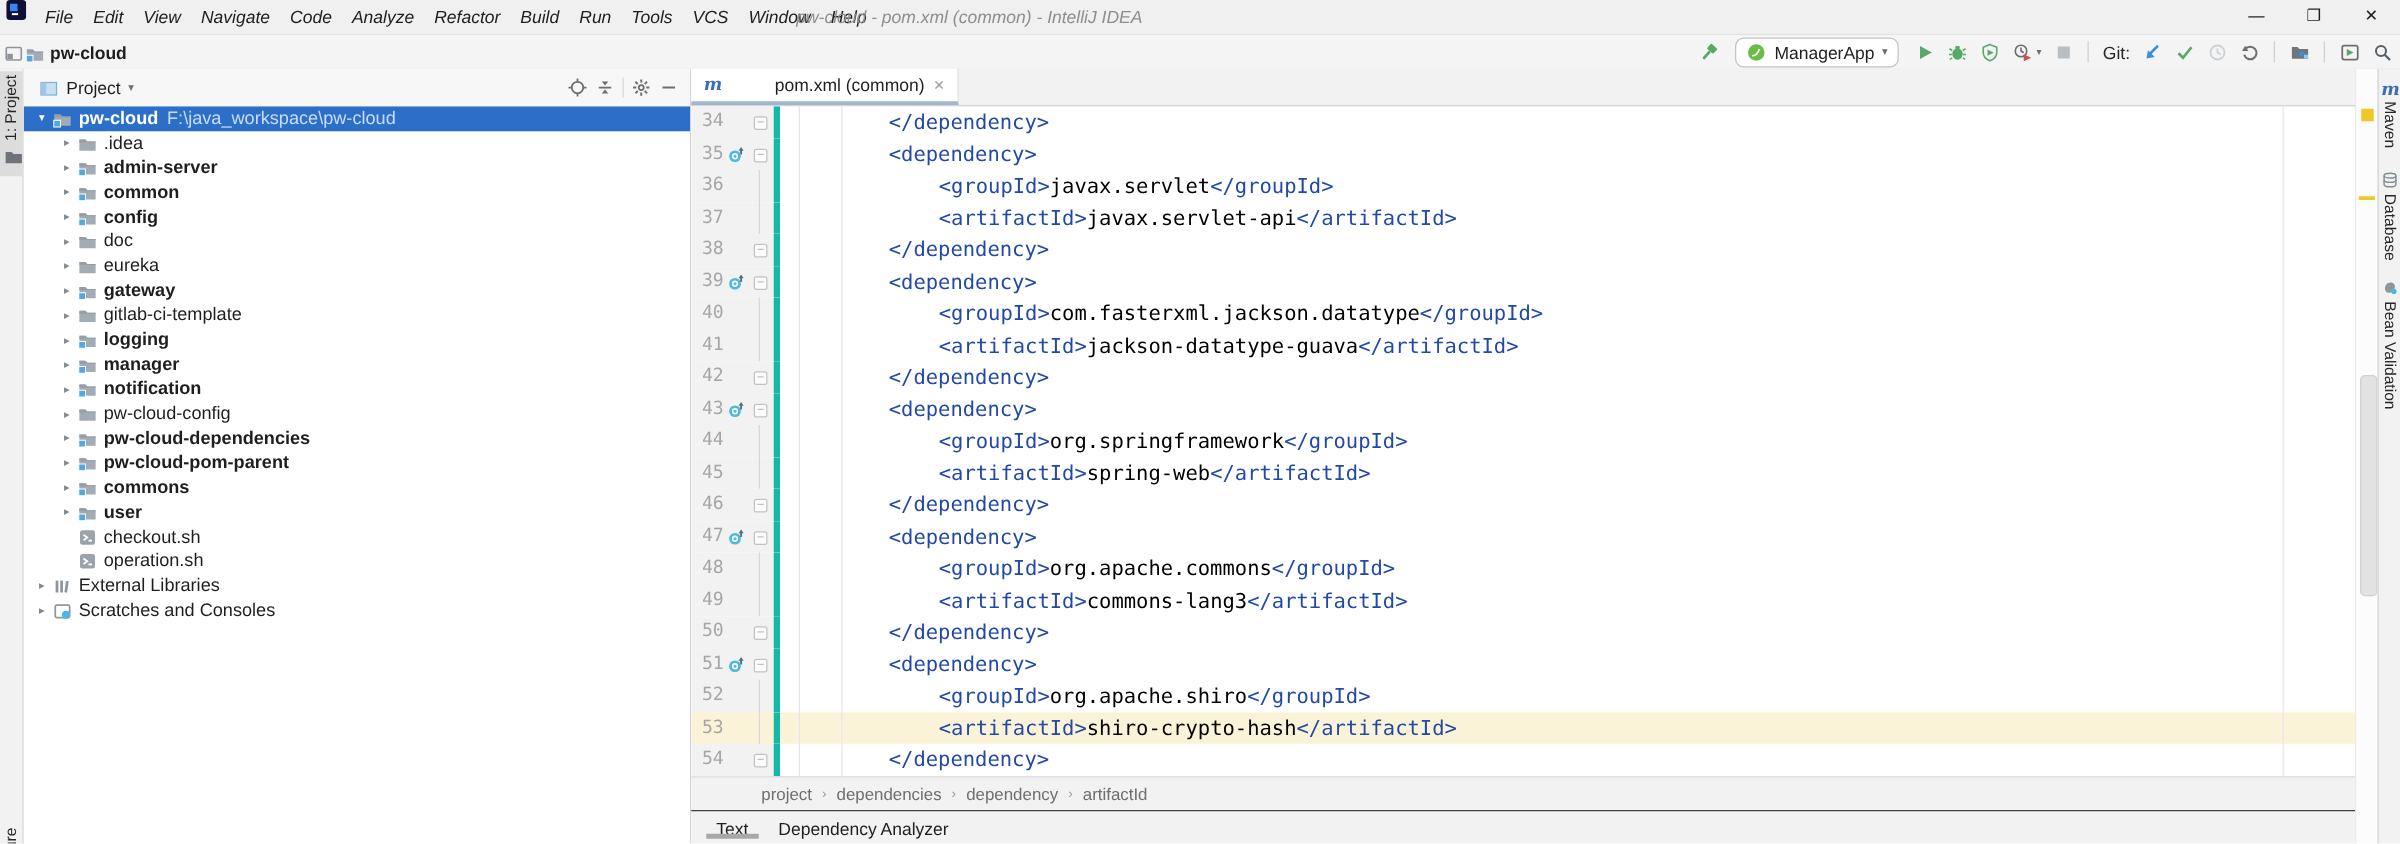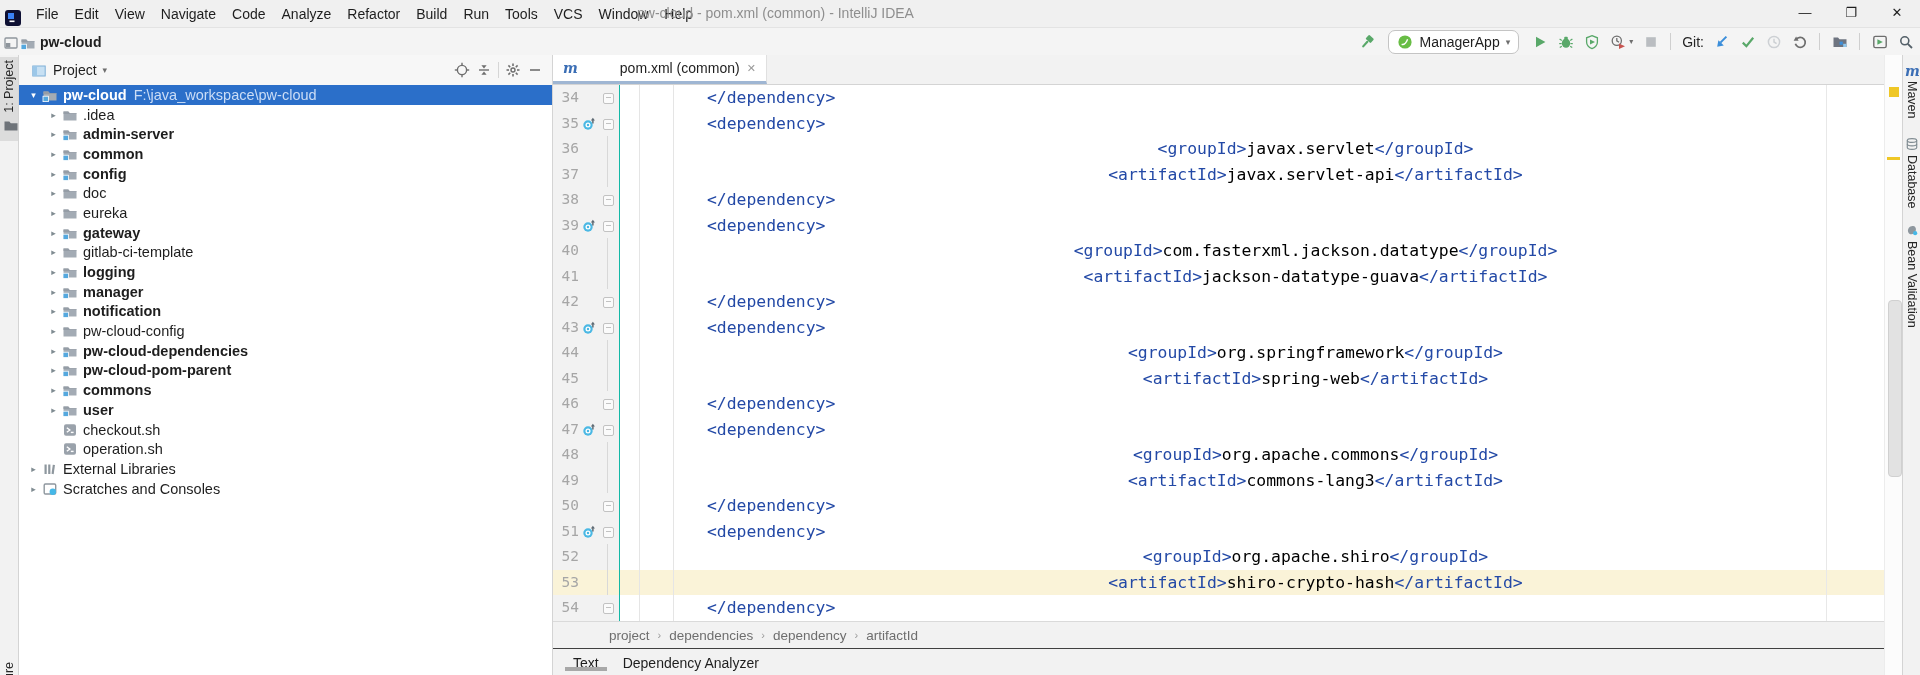--- a/index.html
+++ b/index.html
@@ -6,21 +6,21 @@
     --selection-blue:#2B6FC9; --current-line:#FAF3D8; --xml-tag:#2349A6;
     --gutter-bg:#F2F2F2; --warning-yellow:#EFC726; --run-green:#59A869;
     --module-badge:#55A8DE; --maven-blue:#3B6EB5; --titlebar-bg:#F0F0F0;
     --panel-border:#D4D4D4;
   }
   html,body{margin:0;padding:0;}
   body{font-family:"Liberation Sans","DejaVu Sans",sans-serif;background:#fff;}
   #app{position:relative;width:1920px;height:675px;overflow:hidden;background:#fff;font-size:14px;color:#262626;}
 
   
-  #titlebar{position:absolute;left:0;top:0;width:1920px;height:27px;background:var(--titlebar-bg);border-bottom:1px solid #E3E3E3;display:flex;align-items:flex-end;}
+  #titlebar{position:absolute;left:0;top:0;width:1920px;height:27px;background:var(--titlebar-bg);border-bottom:1px solid #E3E3E3;display:flex;align-items:flex-start;font-style:italic;}
   #logo{width:17px;height:17px;margin:0 6px 0 5px;flex:0 0 auto;}
   .menu-item{padding:0 8px;line-height:26px;font-size:14px;color:#1e1e1e;cursor:default;}
   #win-title{position:absolute;left:637px;top:0;line-height:26px;color:#8E8E8E;font-size:14px;}
   #win-controls{position:absolute;right:0;top:0;height:27px;display:flex;}
   .win-btn{width:46px;text-align:center;line-height:26px;font-size:13px;color:#1e1e1e;}
 
   
   #navbar{position:absolute;left:0;top:28px;width:1920px;height:27px;background:#F4F4F4;border-bottom:1px solid #D1D1D1;display:flex;align-items:center;}
   #nav-corner{margin:0 4px 0 3px;width:13px;height:13px;}
   #nav-left{display:flex;align-items:center;}
@@ -66,30 +66,30 @@
 
   
   #editor{position:absolute;left:553px;top:55px;width:1331px;height:620px;background:#fff;}
   #tabstrip{height:29px;background:#F2F2F2;border-bottom:1px solid #D4D4D4;display:flex;}
   #tab-pom{background:#fff;display:flex;align-items:center;padding:0 10px;border-right:1px solid #E0E0E0;border-bottom:3px solid #9FB6D3;}
   #tab-pom .tab-label{margin:0 7px 0 6px;font-size:14px;color:#1e1e1e;padding-left:36px;}
   #tab-pom .tab-close{color:#9a9a9a;font-size:11px;}
   .mvn-m{font-family:"DejaVu Serif","Liberation Serif",serif;font-style:italic;font-weight:bold;color:var(--maven-blue);font-size:14px;line-height:1;}
   #codearea{position:relative;height:536px;overflow:hidden;}
   .crow{display:flex;height:25.5px;line-height:25.5px;font-family:"DejaVu Sans Mono","Liberation Mono",monospace;}
-  .crow .g{flex:0 0 66px;display:flex;background:var(--gutter-bg);border-right:1px solid #14b8a6;}
+  .crow .g{flex:0 0 66px;display:flex;background:var(--gutter-bg);border-right:5px solid #14b8a6;}
   .crow .gnum{flex:0 0 26px;text-align:right;font-size:14.5px;color:#A6A6A6;}
   .crow .gico{flex:0 0 20px;display:flex;align-items:center;justify-content:center;}
   .crow .gfold{flex:1;position:relative;}
   .fold-box{position:absolute;left:4px;top:8px;width:9px;height:9px;border:1px solid #C2C2C2;border-radius:2px;background:#FBFBFB;}
   .fold-box:after{content:"";position:absolute;left:2px;right:2px;top:3px;height:1px;background:#C2C2C2;}
   .fold-line{position:absolute;left:8px;top:0;bottom:0;width:1px;background:#D8D8D8;}
   .crow .code{flex:1;font-size:16.4px;white-space:pre;}
   .crow .code.i2{padding-left:87px;}
-  .crow .code.i3{padding-left:127px;text-align:center;}
+  .crow .code.i3{padding-left:127px;}
   .seg-tag{color:var(--xml-tag);}
   .seg-txt{color:#000;}
   .crow.cur{background:var(--current-line);}
   .crow.cur .g{background:var(--current-line);}
   .iguide{position:absolute;top:0;bottom:0;width:1px;background:#E5E5E5;}
   #margin-guide{position:absolute;top:0;bottom:0;left:1273px;width:1px;background:#E8E8E8;}
 
   #breadcrumbs{height:26px;background:#F2F2F2;border-top:1px solid #DADADA;display:flex;align-items:center;padding-left:56px;font-size:13.5px;color:#6E6E6E;}
   .bc-sep{margin:0 8px;color:#9a9a9a;font-size:11px;}
   #bottom-tabs{height:27px;background:#F2F2F2;display:flex;align-items:center;padding-left:8px;border-top:1px solid #404040;}

